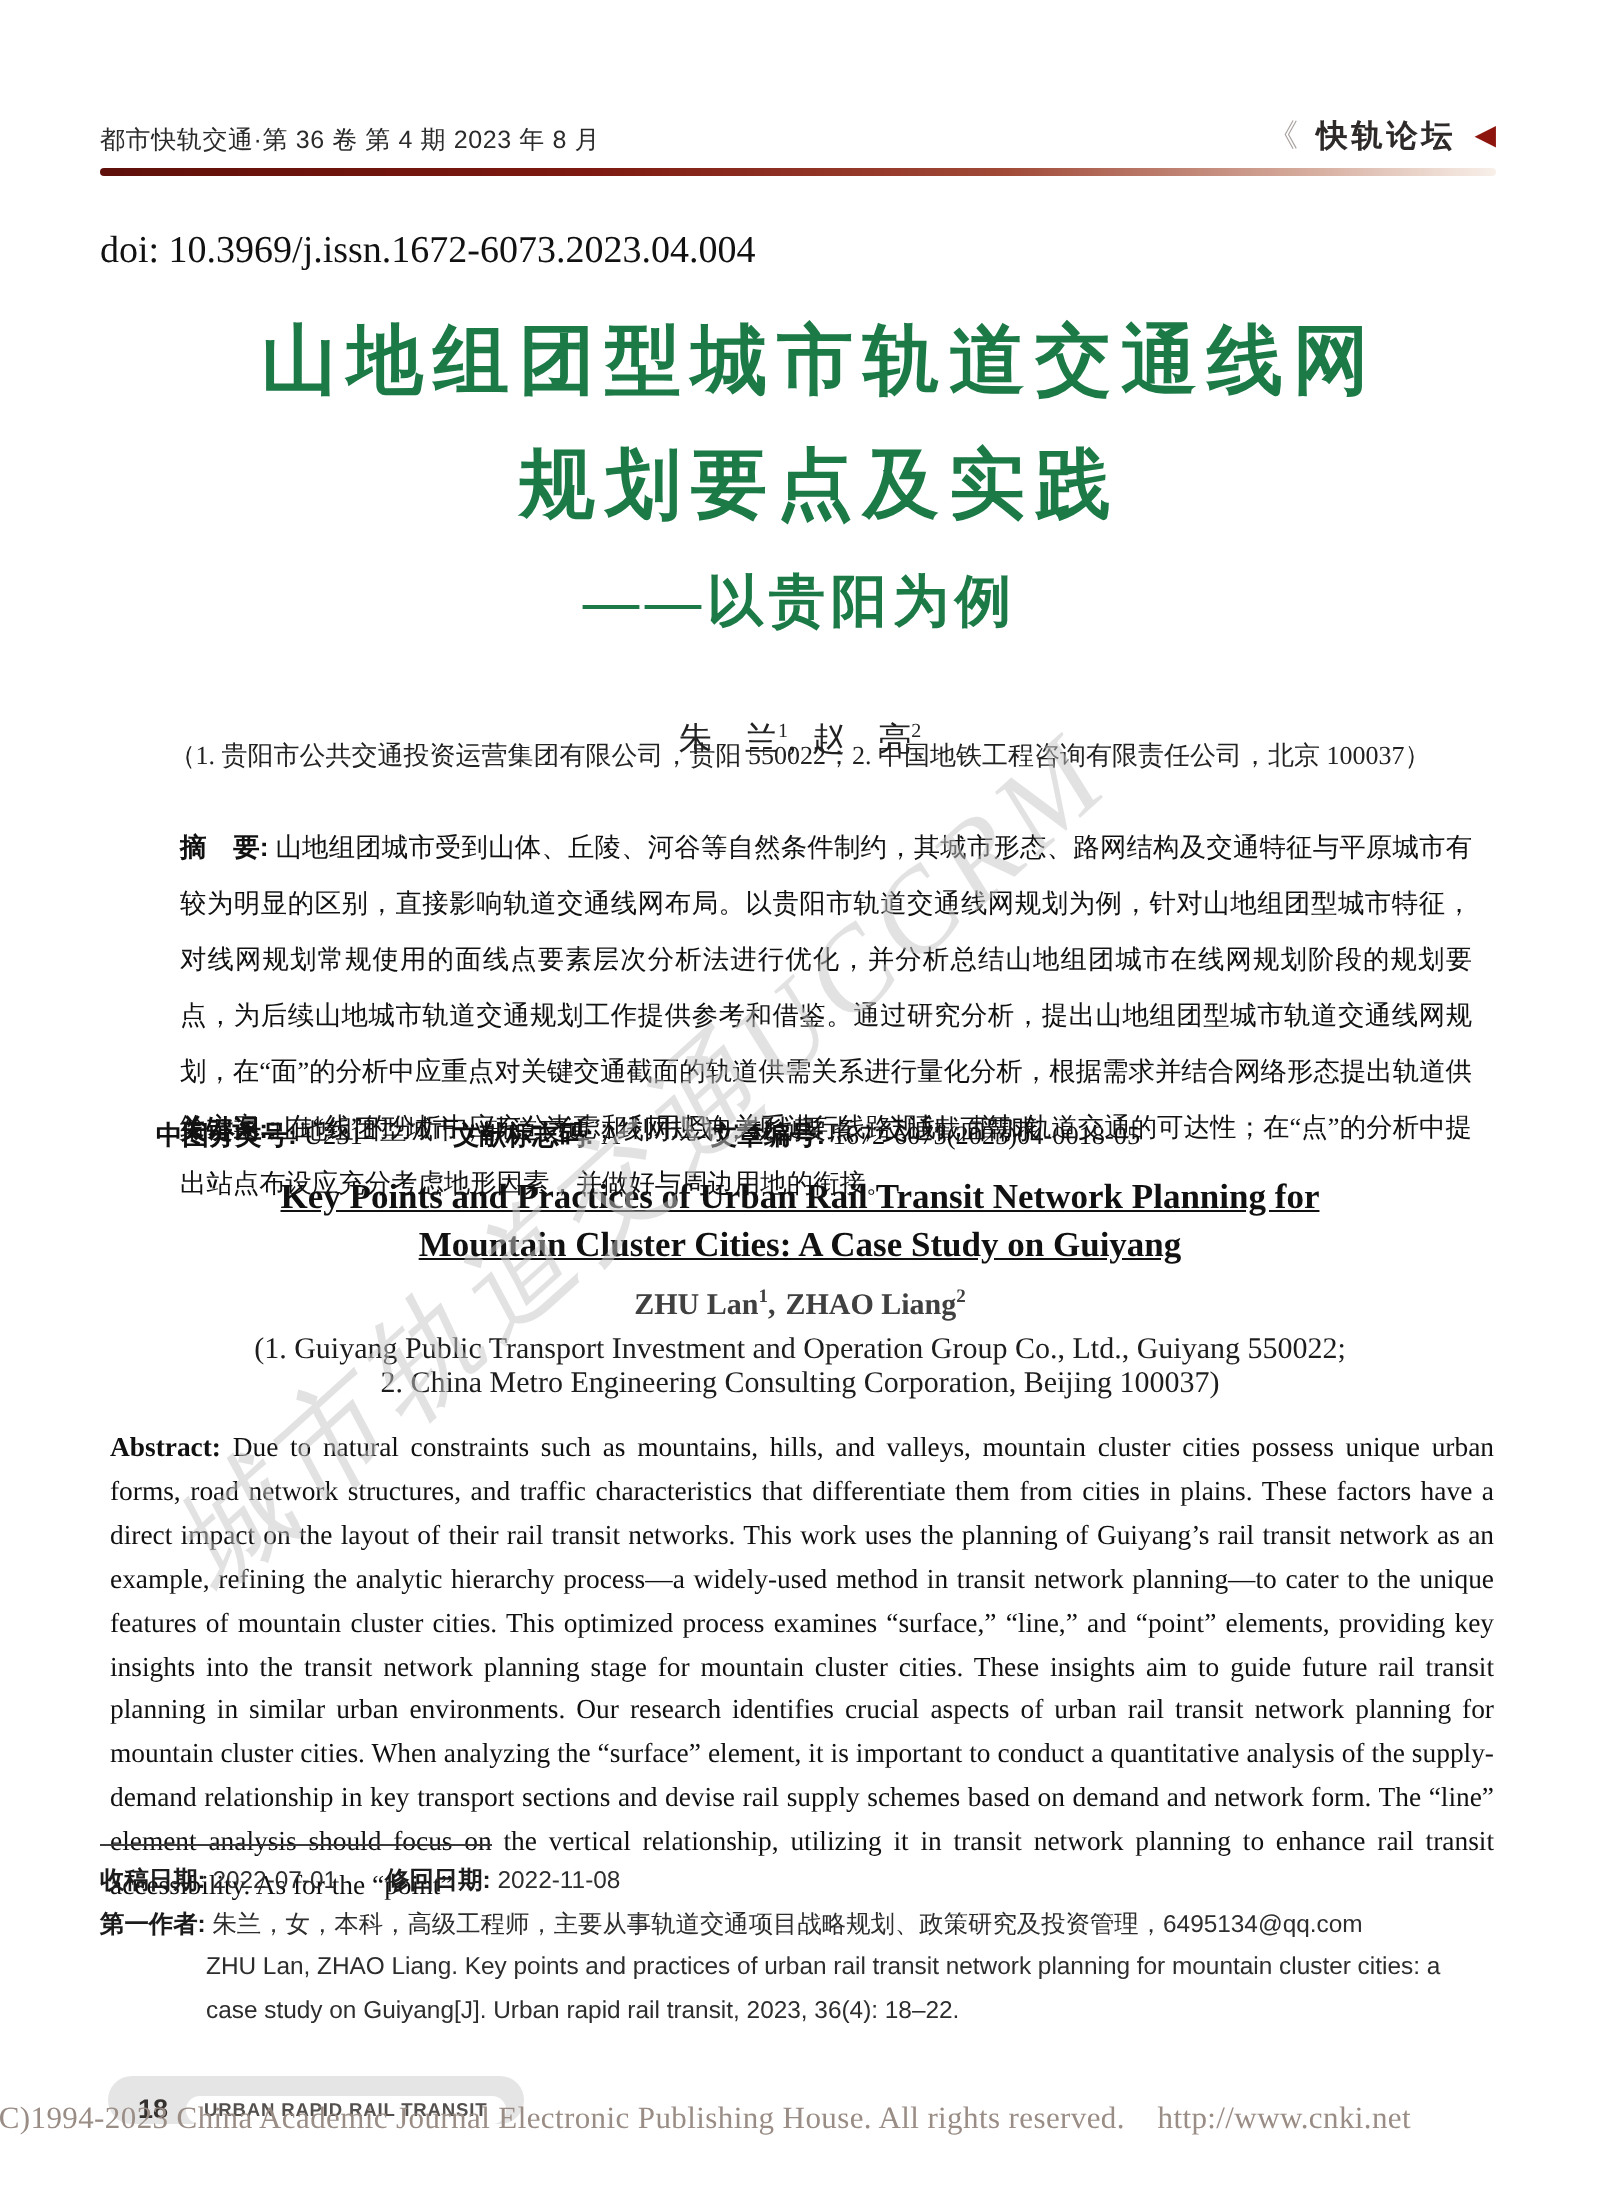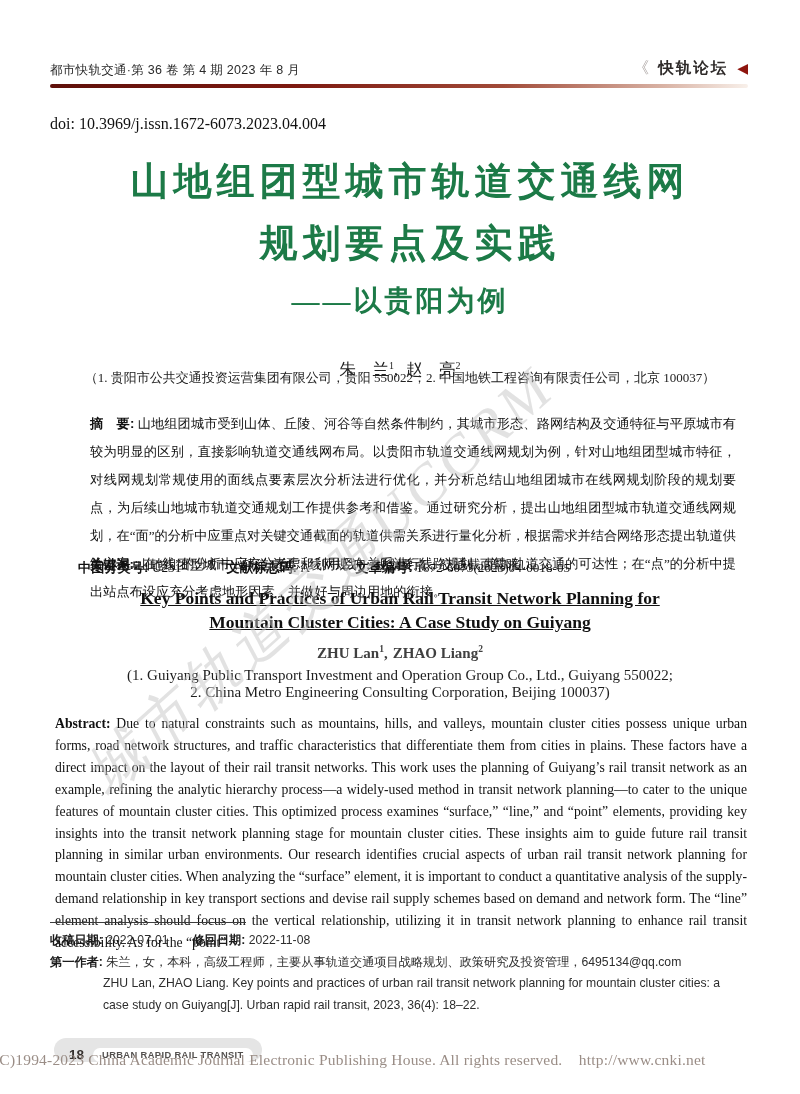--- a/index.html
+++ b/index.html
@@ -21,21 +21,21 @@
   .hdr-left{font-family:"Liberation Sans","DejaVu Sans",sans-serif;color:#2a2a2a;letter-spacing:.3px;}
   .hdr-right{display:flex;align-items:center;gap:9px;}
   .guillemet{color:#a9a2a0;font-size:16px;}
   .col-name{font-size:15.5px;font-weight:bold;color:#2e2a29;letter-spacing:2px;font-family:"Liberation Sans","DejaVu Sans",sans-serif;}
   .tri{color:#8e150e;font-size:14px;line-height:1;}
   .rule{
     position:absolute;top:84px;left:50px;right:52px;height:4px;
     background:linear-gradient(90deg,#5f100a 0%,#7d1910 35%,#a14a38 65%,#d9b3a5 88%,#f8f0ea 100%);
     border-radius:2px;
   }
-  .doi{position:absolute;top:115px;left:50px;font-size:16px;color:#111;}
+  .doi{position:absolute;top:115px;left:50px;font-size:19px;color:#111;}
   
   .title-cn{
     position:absolute;top:150px;left:0;right:0;margin:0;
     text-align:center;color:#1c7a47;
     font-size:38px;font-weight:bold;line-height:62px;letter-spacing:5px;padding-left:20px;
   }
   .title-cn .t-line{display:block;}
   .subtitle-cn{
     position:absolute;top:282px;left:0;right:0;
     text-align:center;color:#1c7a47;

